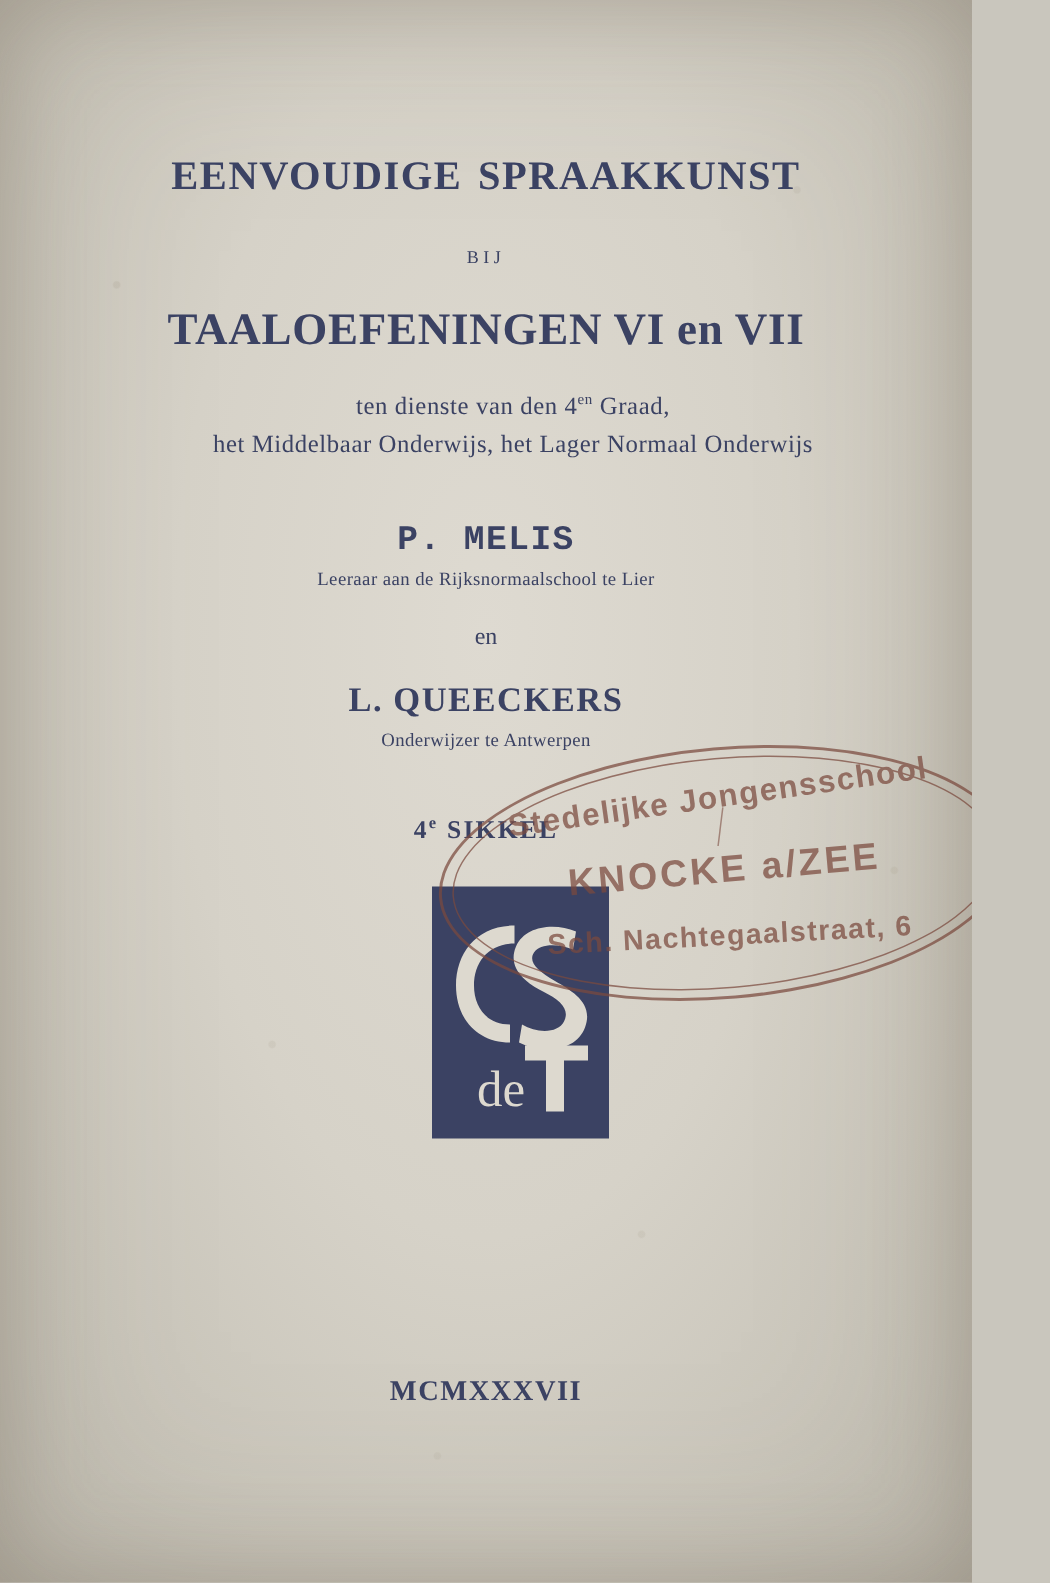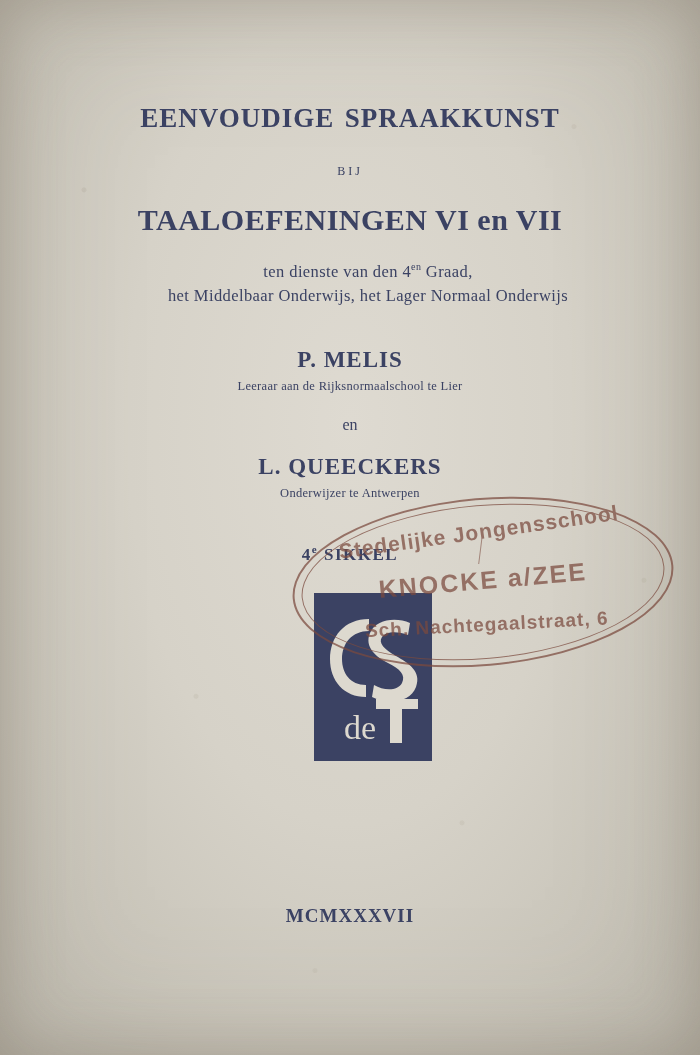--- a/index.html
+++ b/index.html
@@ -8,21 +8,21 @@
   }
   body {
     width: 700px;
     height: 1055px;
     background: #c9c6bd;
     font-family: "Liberation Serif", serif;
     overflow: hidden;
   }
   .page {
     position: relative;
-    width: 700px;
+    width: 648px;
     height: 1055px;
     background:
       radial-gradient(ellipse at 50% 40%, #dedad1 0%, #d6d2c8 45%, #c9c5ba 75%, #bdb9ae 100%);
     overflow: hidden;
   }
   
   .page:before {
     content: "";
     position: absolute;
     inset: 0;
@@ -82,20 +82,21 @@
     margin-left: 36px;
   }
   .subtitle-lines sup { font-size: 10px; vertical-align: super; }
 
   .author {
     margin-top: 38px;
     font-size: 23px;
     font-weight: bold;
     letter-spacing: 1px;
     color: #3b4263;
+    font-family: Liberation Mono, monospace;
   }
   .author-role {
     margin-top: 6px;
     font-size: 12.5px;
     font-weight: normal;
     letter-spacing: 0.3px;
     color: #3b4263;
   }
   .en {
     margin-top: 22px;
@@ -134,21 +135,21 @@
   .logo .glyph {
     position: absolute;
     inset: 0;
     color: #ddd9cf;
   }
 
   .footer {
     position: absolute;
     left: 0;
     right: 0;
-    bottom: 128px;
+    bottom: 116px;
     text-align: center;
     z-index: 4;
   }
   .year {
     font-size: 19px;
     font-weight: bold;
     letter-spacing: 1px;
     color: #3b4263;
   }
   .publisher {

